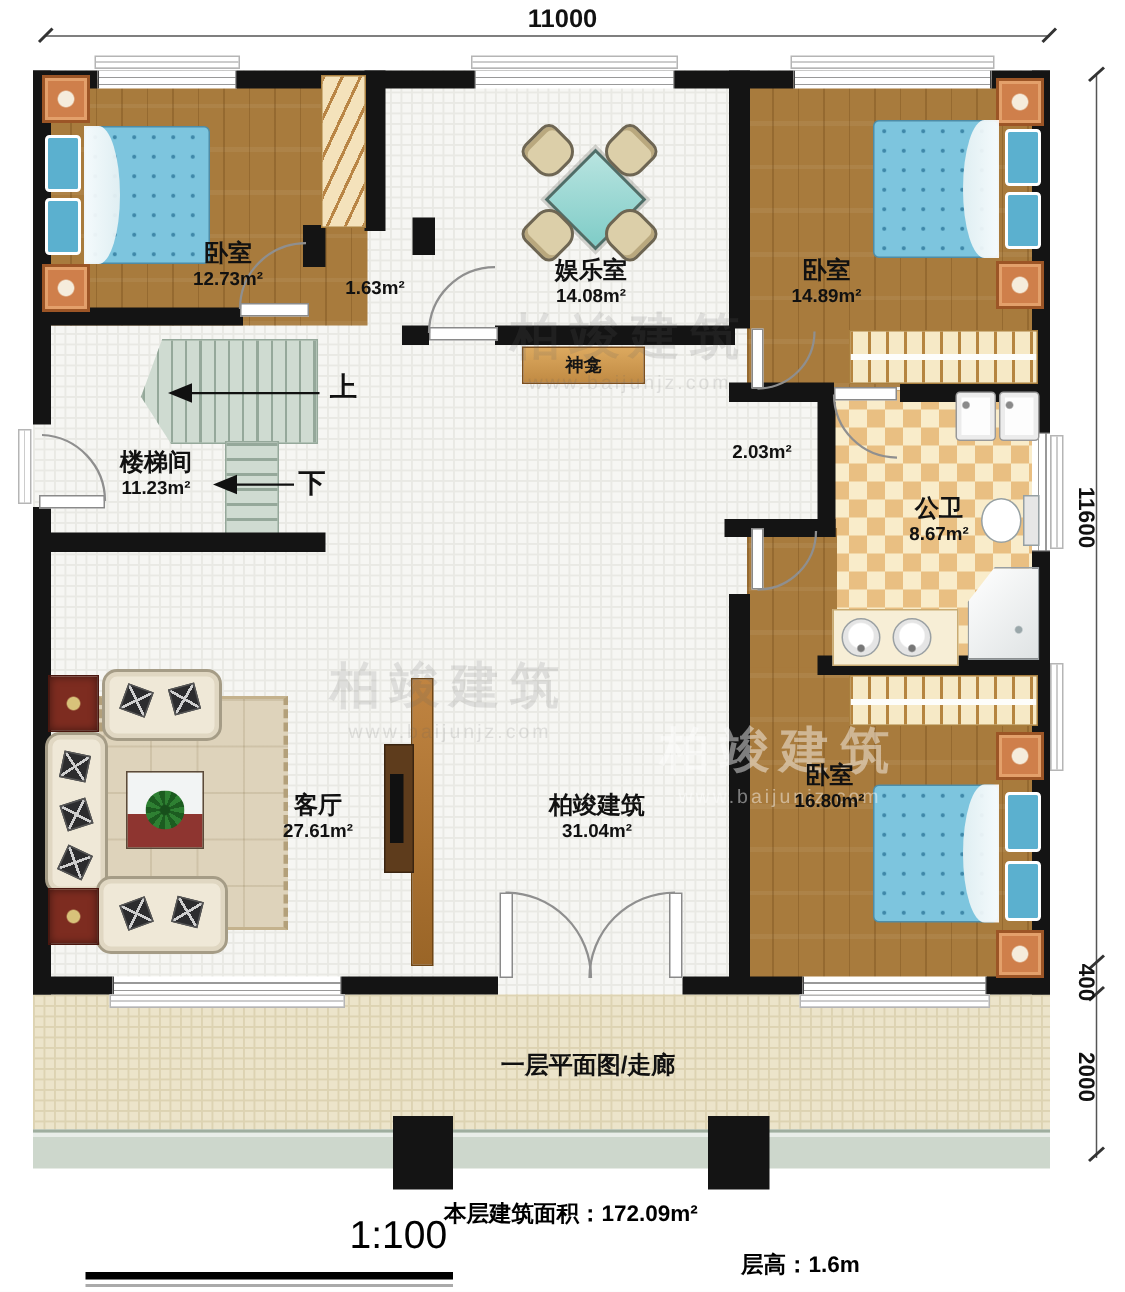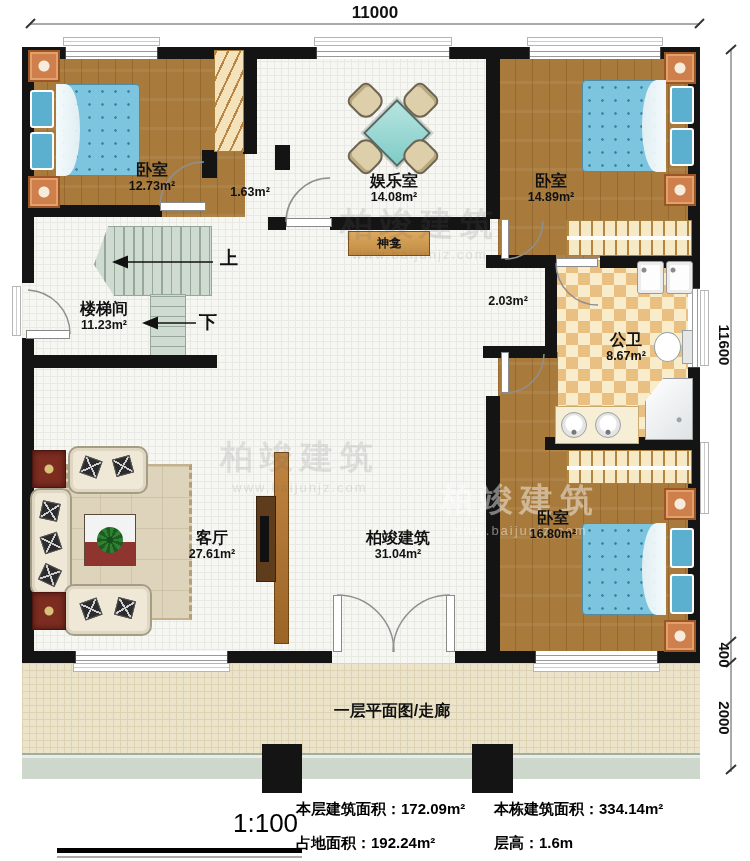--- a/index.html
+++ b/index.html
@@ -335,23 +335,17 @@
   <div class="dim-v" style="left:724px;top:345px;">11600</div>
   <div class="dim-v" style="left:724px;top:655px;">400</div>
   <div class="dim-v" style="left:724px;top:718px;">2000</div>
 
   <div class="t-under1"></div>
   <div class="t-under2"></div>
   <div class="scalelbl">1:100</div>
   <div class="stat" style="left:296px;top:800px;">
     <span>本层建筑面积：</span><span>172.09m²</span>
   </div>
-  <div class="stat" style="left:494px;top:800px;">
-    <span>本栋建筑面积：</span><span>334.14m²</span>
-  </div>
-  <div class="stat" style="left:296px;top:834px;">
-    <span>占地面积：</span><span>192.24m²</span>
-  </div>
   <div class="stat" style="left:494px;top:834px;">
     <span>层高：</span><span>1.6m</span>
   </div>
 
 </div>
 
 </body></html>

